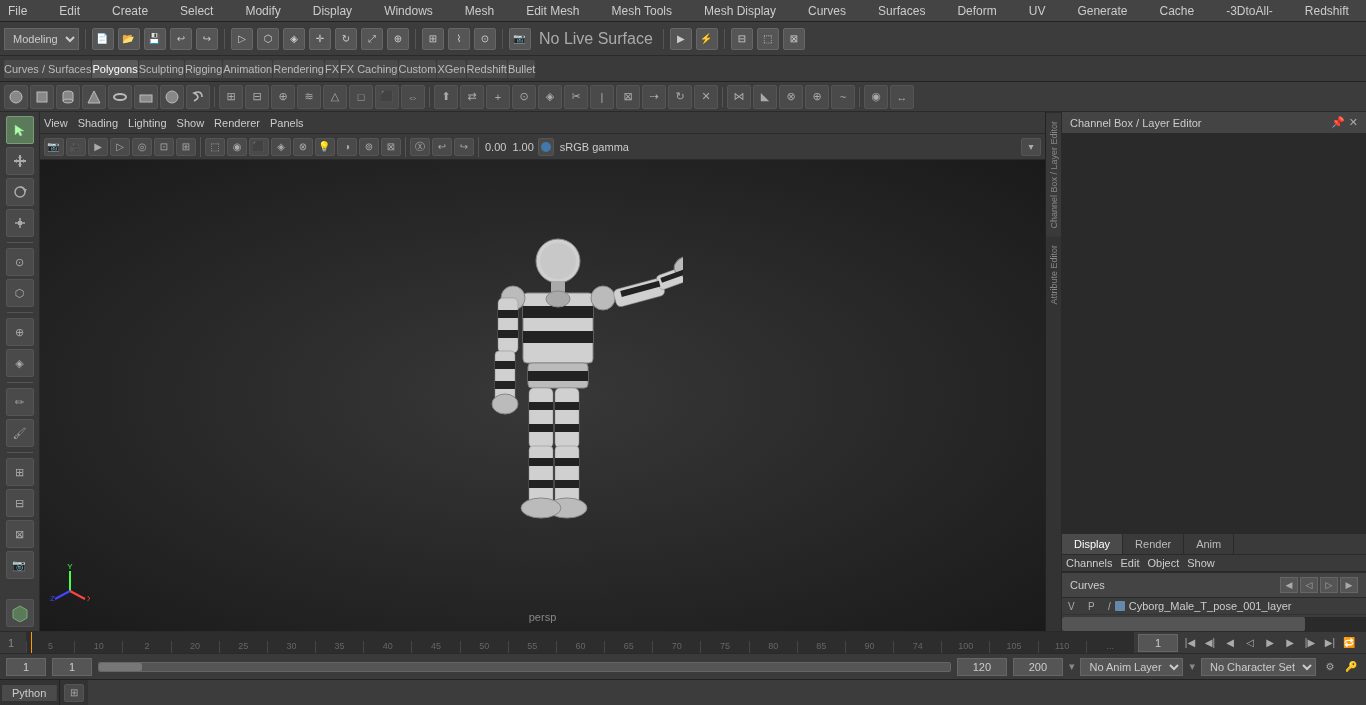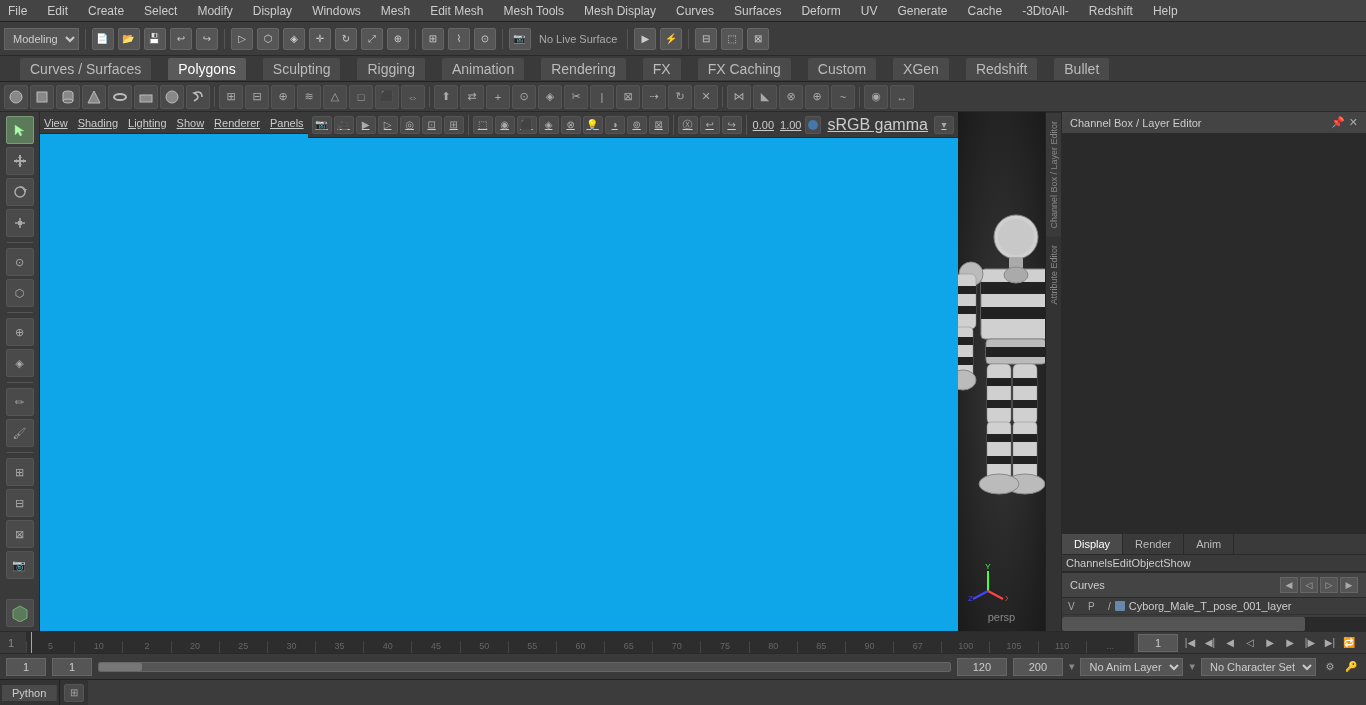--- a/index.html
+++ b/index.html
@@ -15,21 +15,21 @@
       flex-direction: column;
     }
 
     
     .menu-bar {
       display: flex;
       align-items: center;
       background: #444;
       height: 22px;
       padding: 0 4px;
-      gap: 12px;
+      gap: 24px;
       flex-shrink: 0;
       border-bottom: 1px solid #222;
     }
     .menu-item {
       font-size: 12px;
       color: #ccc;
       cursor: pointer;
       padding: 0 4px;
       white-space: nowrap;
     }
@@ -79,27 +79,26 @@
       display: flex;
       align-items: center;
       background: #3a3a3a;
       height: 26px;
       padding: 0 4px;
       gap: 1px;
       flex-shrink: 0;
       border-bottom: 1px solid #222;
     }
     .mode-tab {
-      padding: 3px 10px;
-      font-size: 14px;
+      padding: 3px 0;
+      font-size: 11px;
       cursor: pointer;
       color: #bbb;
       background: #4a4a4a;
       border-radius: 2px 2px 0 0;
-      margin-left: 16px;
     }
     .mode-tab.active {
       background: #5a5a5a;
       color: #fff;
     }
 
     
     .icon-toolbar {
       display: flex;
       align-items: center;
@@ -161,25 +160,24 @@
       width: 26px;
       height: 1px;
       background: #555;
       margin: 2px 0;
     }
 
     
     .viewport-container {
       flex: 1;
       display: flex;
-      flex-direction: row;
+      flex-direction: column;
       position: relative;
-      background: #0ea5e9;
+      background: #701a75;
       overflow: hidden;
-      text-decoration: underline;
     }
     .viewport-menubar {
       display: flex;
       align-items: center;
       background: #3a3a3a;
       height: 22px;
       padding: 0 4px;
       gap: 10px;
       flex-shrink: 0;
       border-bottom: 1px solid #2a2a2a;
@@ -272,20 +270,21 @@
       border-right: 1px solid #2a2a2a;
     }
     .cb-tab.active {
       background: #4a4a4a;
       color: #fff;
     }
     .channel-box-menu {
       display: flex;
       background: #3a3a3a;
       padding: 2px 4px;
+      gap: 8px;
       border-bottom: 1px solid #2a2a2a;
     }
     .cb-menu-item {
       font-size: 11px;
       color: #ccc;
       cursor: pointer;
     }
     .layers-section {
       background: #3c3c3c;
       border-top: 1px solid #2a2a2a;
@@ -537,21 +536,21 @@
   <div class="toolbar-btn">✛</div>
   <div class="toolbar-btn">↻</div>
   <div class="toolbar-btn">⤢</div>
   <div class="toolbar-btn">⊕</div>
   <div class="toolbar-separator"></div>
   <div class="toolbar-btn">⊞</div>
   <div class="toolbar-btn">⌇</div>
   <div class="toolbar-btn">⊙</div>
   <div class="toolbar-separator"></div>
   <div class="toolbar-btn">📷</div>
-  <span style="font-size:11px; color:#aaa; padding: 0 4px;">No Live Surface</span>
+  <span style="font-size:16px; color:#aaa; padding: 0 4px;">No Live Surface</span>
   <div class="toolbar-separator"></div>
 
   <div class="toolbar-btn">▶</div>
   <div class="toolbar-btn">⚡</div>
   <div class="toolbar-separator"></div>
   <div class="toolbar-btn">⊟</div>
   <div class="toolbar-btn">⬚</div>
   <div class="toolbar-btn">⊠</div>
 </div>
 
@@ -738,21 +737,21 @@
       <div class="viewport-icon-btn">↩</div>
       <div class="viewport-icon-btn">↪</div>
       <div class="toolbar-separator"></div>
       <span style="font-size:11px;color:#ccc;padding:0 2px;">0.00</span>
       <span style="font-size:11px;color:#ccc;padding:0 2px;">1.00</span>
       <div class="viewport-icon-btn" style="width:16px;">
         <svg width="12" height="12" viewBox="0 0 12 12">
             <circle cx="6" cy="6" r="5" fill="#4477aa"></circle>
           </svg>
       </div>
-      <span style="font-size:16px;color:#ccc;padding:0 4px;flex:1;">sRGB gamma</span>
+      <span style="font-size:11px;color:#ccc;padding:0 4px;flex:1;">sRGB gamma</span>
       <div class="viewport-icon-btn">▾</div>
     </div>
 
     <div class="viewport-canvas">
       <div class="viewport-bg"></div>
 
       <svg class="robot-svg" width="280" height="360" viewBox="0 0 280 360">
 
         <ellipse cx="155" cy="45" rx="22" ry="22" fill="#d0d0d0" stroke="#888" stroke-width="1"></ellipse>
         <ellipse cx="155" cy="45" rx="18" ry="18" fill="#c8c8c8"></ellipse>
@@ -905,21 +904,21 @@
         <div class="timeline-tick">45</div>
         <div class="timeline-tick">50</div>
         <div class="timeline-tick">55</div>
         <div class="timeline-tick">60</div>
         <div class="timeline-tick">65</div>
         <div class="timeline-tick">70</div>
         <div class="timeline-tick">75</div>
         <div class="timeline-tick">80</div>
         <div class="timeline-tick">85</div>
         <div class="timeline-tick">90</div>
-        <div class="timeline-tick">67</div>
+        <div class="timeline-tick">74</div>
         <div class="timeline-tick">100</div>
         <div class="timeline-tick">105</div>
         <div class="timeline-tick">110</div>
         <div class="timeline-tick">...</div>
       </div>
       <div class="timeline-playhead"></div>
     </div>
 
     <div style="display:flex;align-items:center;gap:4px;padding:0 4px;flex-shrink:0;">
       <input type="text" class="frame-input" value="1" style="">

